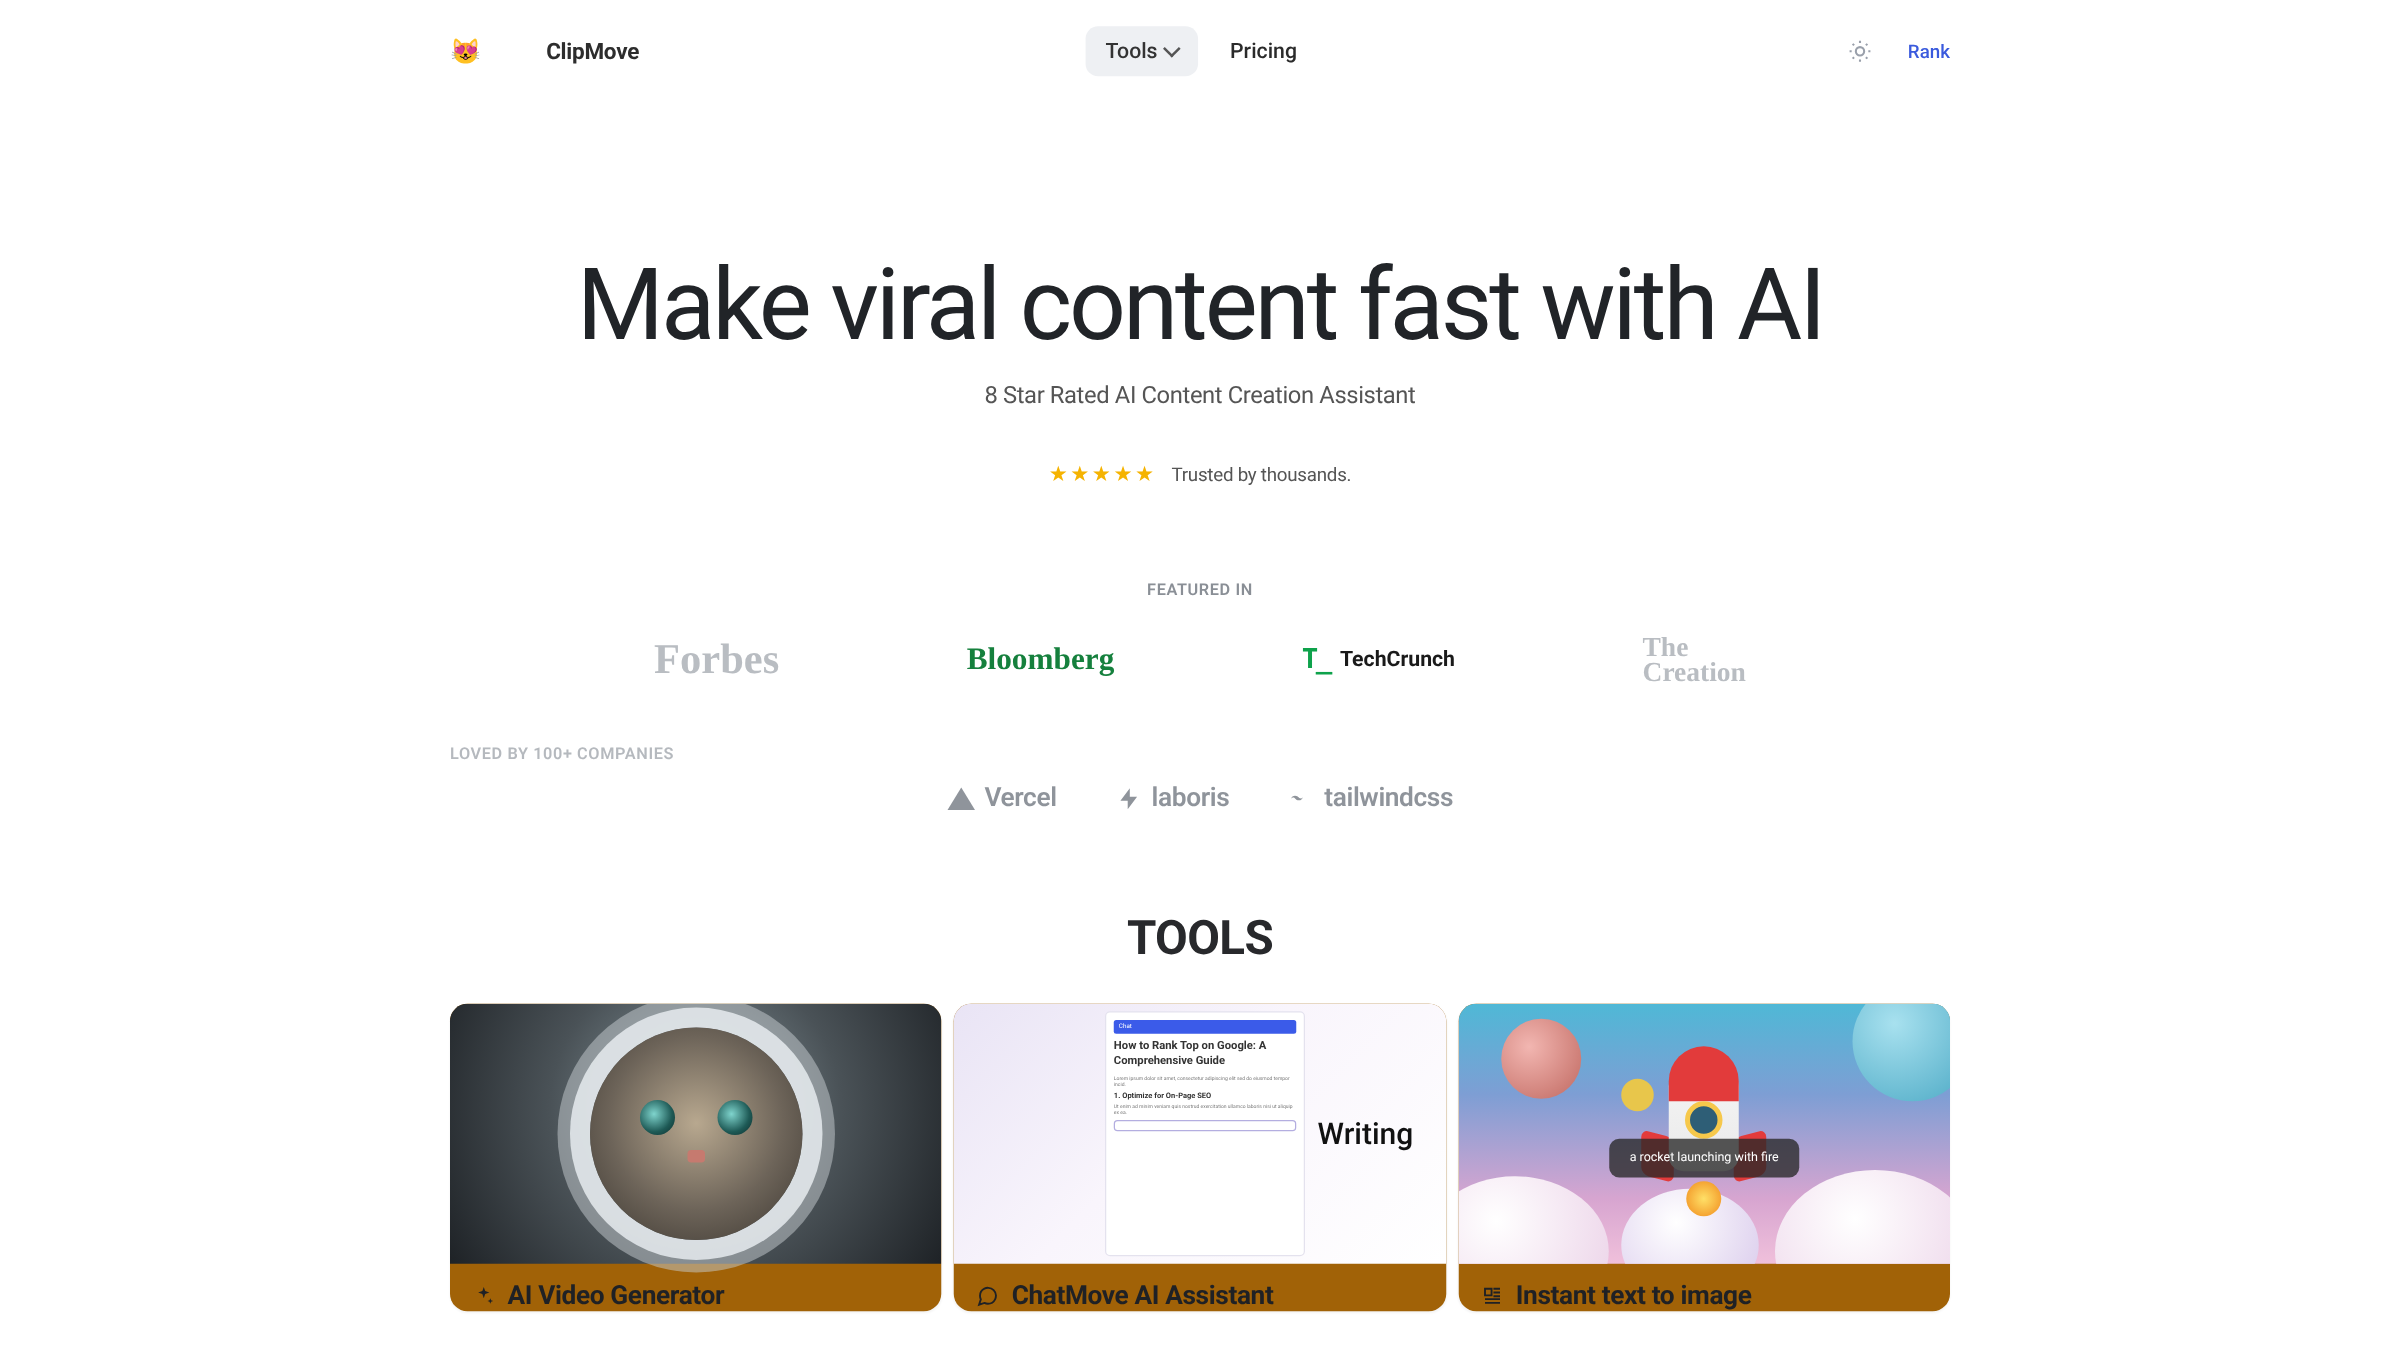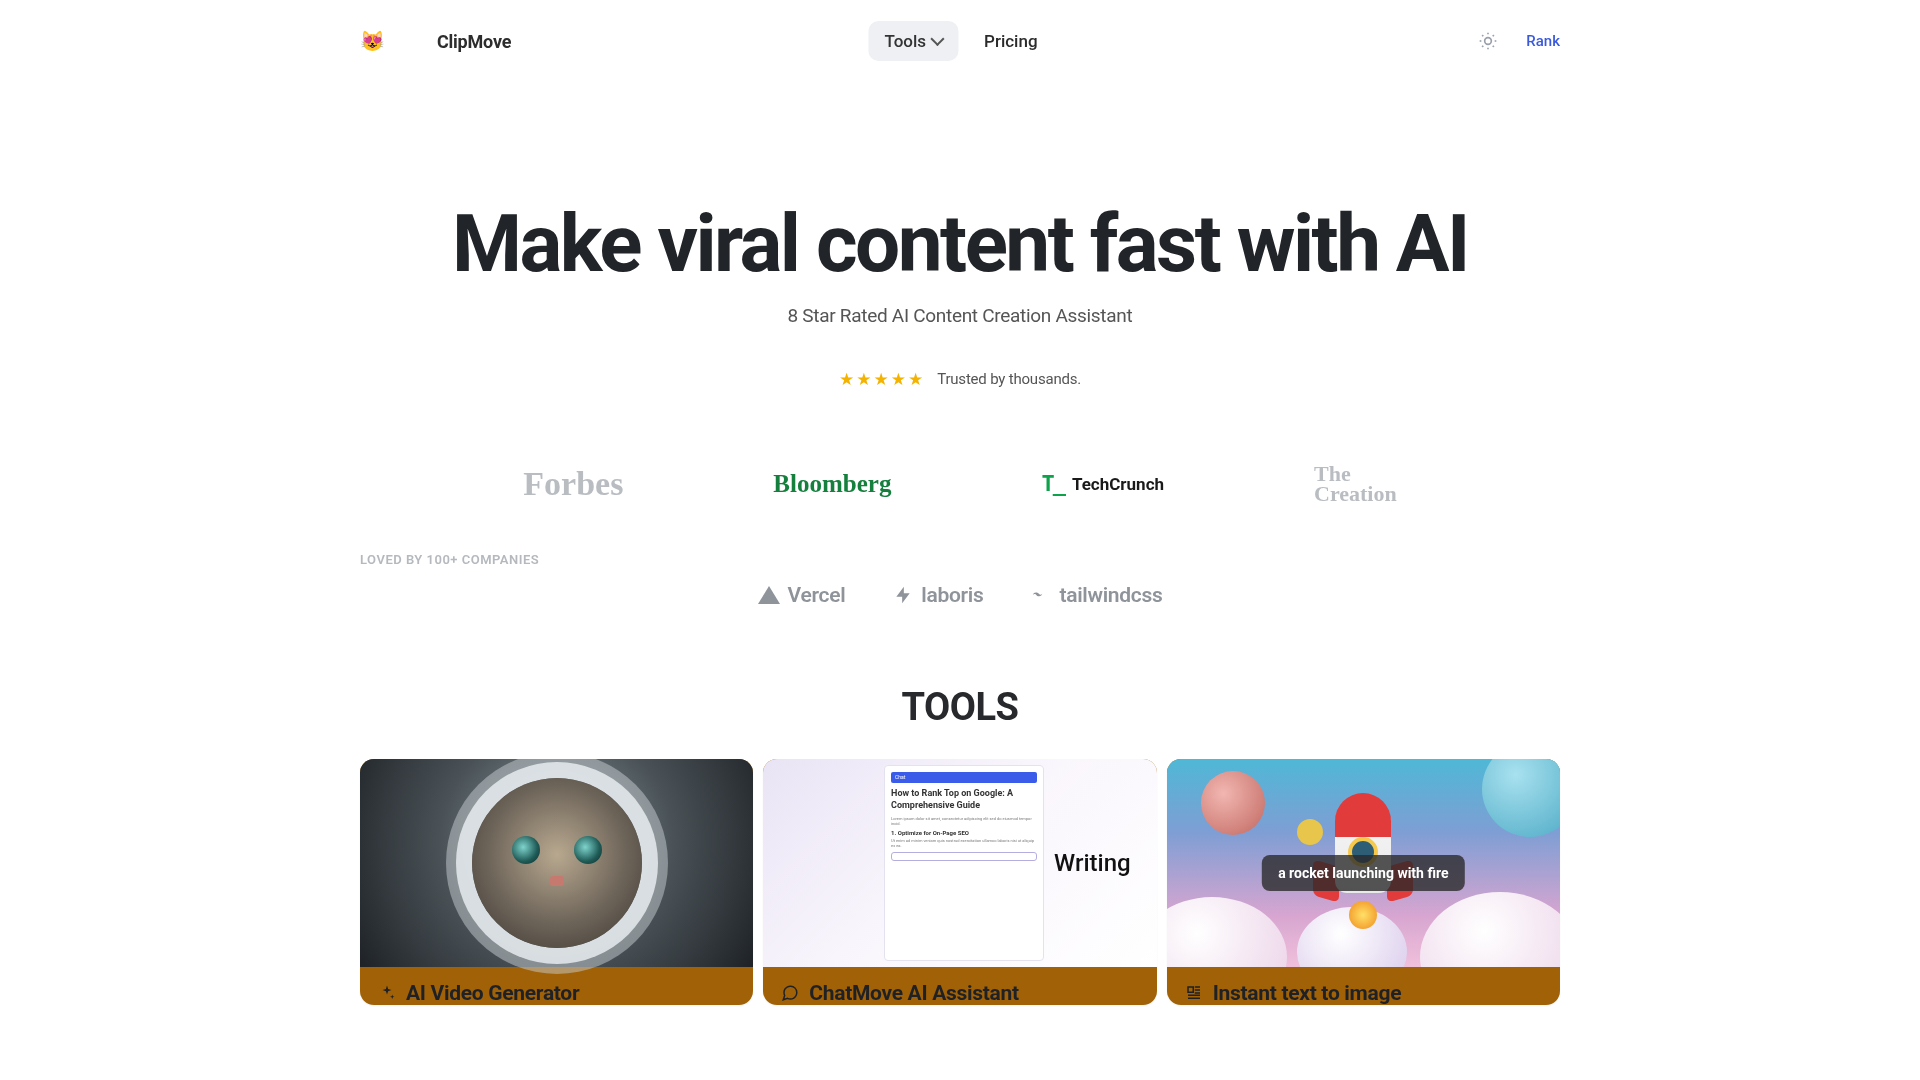--- a/index.html
+++ b/index.html
@@ -95,21 +95,21 @@
       color: #3a5add;
       cursor: pointer;
     }
     
     .hero {
       text-align: center;
       margin-top: 120px;
     }
     .hero h1 {
       font-size: 80px;
-      font-weight: 700;
+      font-weight: 400;
       letter-spacing: -2.5px;
       color: #212428;
       line-height: 1.05;
     }
     .hero-sub {
       margin-top: 18px;
       font-size: 19px;
       font-weight: 400;
       color: #555;
       letter-spacing: -0.3px;
@@ -359,28 +359,27 @@
       position:absolute; top:40px; left:50%; transform:translateX(-50%);
       width:30px;height:30px;border-radius:50%;
       background:#2e5e76; border:4px solid #f6c84b;
     }
     .flame {
       position:absolute; bottom:-12px; left:50%; transform:translateX(-50%);
       width:28px;height:28px;border-radius:50%;
       background:radial-gradient(circle,#ffe067,#f08a1c);
     }
     .prompt-overlay {
-      position:absolute; top:96px; left:50%; transform:translateX(-50%);
+      position:absolute; top:108px; left:50%; transform:translateX(-50%);
       background: rgba(40,40,40,0.78);
       color:#fff;
-      font-size:14px;
+      font-size:10px;
       padding:10px 16px;
       border-radius:8px;
       white-space:nowrap;
-      font-weight:bold;
     }
     .tool-title-row {
       display:flex; align-items:center; gap:10px;
       padding: 14px 18px 0 18px;
     }
     .tool-icon {
       width:18px; height:18px;
     }
     .tool-title {
       font-size:21px;
@@ -430,20 +429,21 @@
         <span class="star">★</span>
         <span class="star">★</span>
         <span class="star">★</span>
         <span class="star">★</span>
       </div>
       <span class="trust-text">Trusted by thousands.</span>
     </div>
   </section>
 
   <section class="featured">
+    <div class="featured-label">FEATURED IN</div>
     <div class="press-logos">
       <div class="logo-forbes">Forbes</div>
       <div class="logo-bloomberg">Bloomberg</div>
       <div class="logo-techcrunch">
         <span class="tc-mark">T_</span>
         <span class="tc-text">TechCrunch</span>
       </div>
       <div class="logo-guardian">
         <span>The</span>
         <span>Creation</span>

